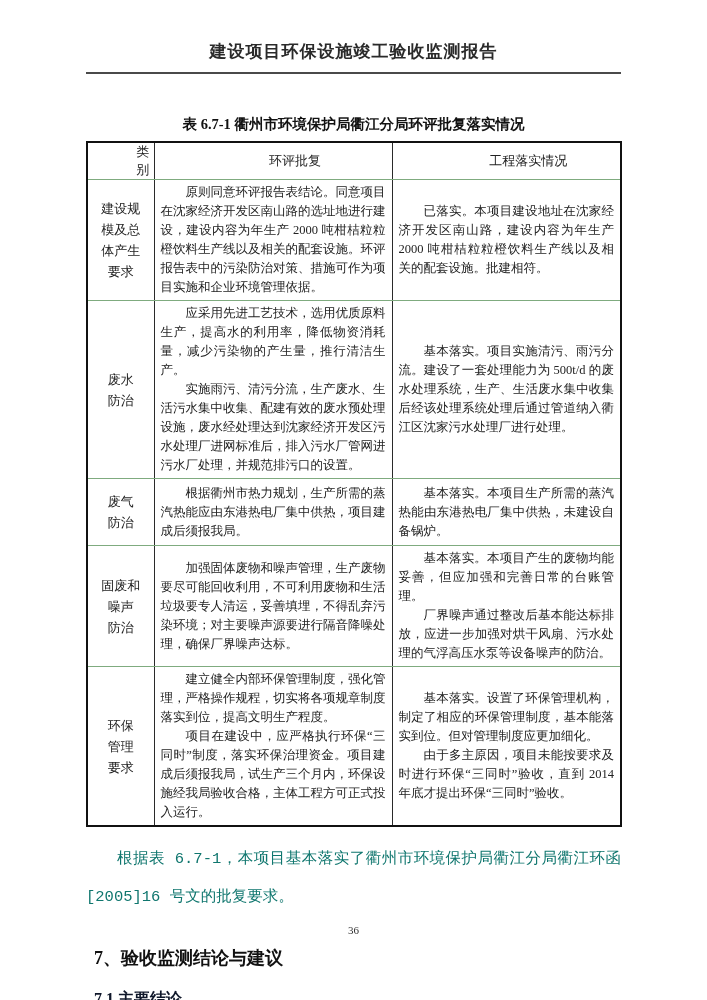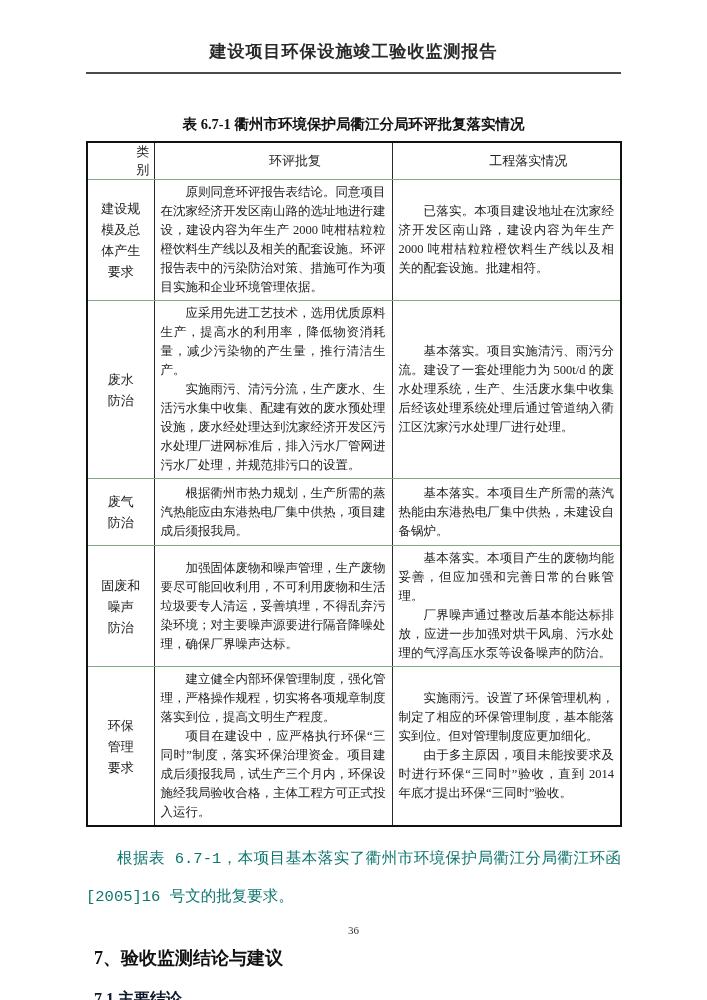--- a/index.html
+++ b/index.html
@@ -182,21 +182,21 @@
         </tr>
         <tr style="height:132px;">
           <td class="category-cell">环保
 管理
 要求</td>
           <td class="text-cell">
             <p>建立健全内部环保管理制度，强化管理，严格操作规程，切实将各项规章制度落实到位，提高文明生产程度。</p>
             <p>项目在建设中，应严格执行环保“三同时”制度，落实环保治理资金。项目建成后须报我局，试生产三个月内，环保设施经我局验收合格，主体工程方可正式投入运行。</p>
           </td>
           <td class="text-cell">
-            <p>实施雨污。设置了环保管理机构，制定了相应的环保管理制度，基本能落实到位。但对管理制度应更加细化。</p>
+            <p>基本落实。设置了环保管理机构，制定了相应的环保管理制度，基本能落实到位。但对管理制度应更加细化。</p>
             <p>由于多主原因，项目未能按要求及时进行环保“三同时”验收，直到 2014 年底才提出环保“三同时”验收。</p>
           </td>
         </tr>
       </tbody>
     </table>
 
     <div class="closing-paragraph">根据表 6.7-1，本项目基本落实了衢州市环境保护局衢江分局衢江环函[2005]16 号文的批复要求。</div>
 
     <div class="section-heading">7、验收监测结论与建议</div>
     <div class="subsection-heading">7.1 主要结论</div>

